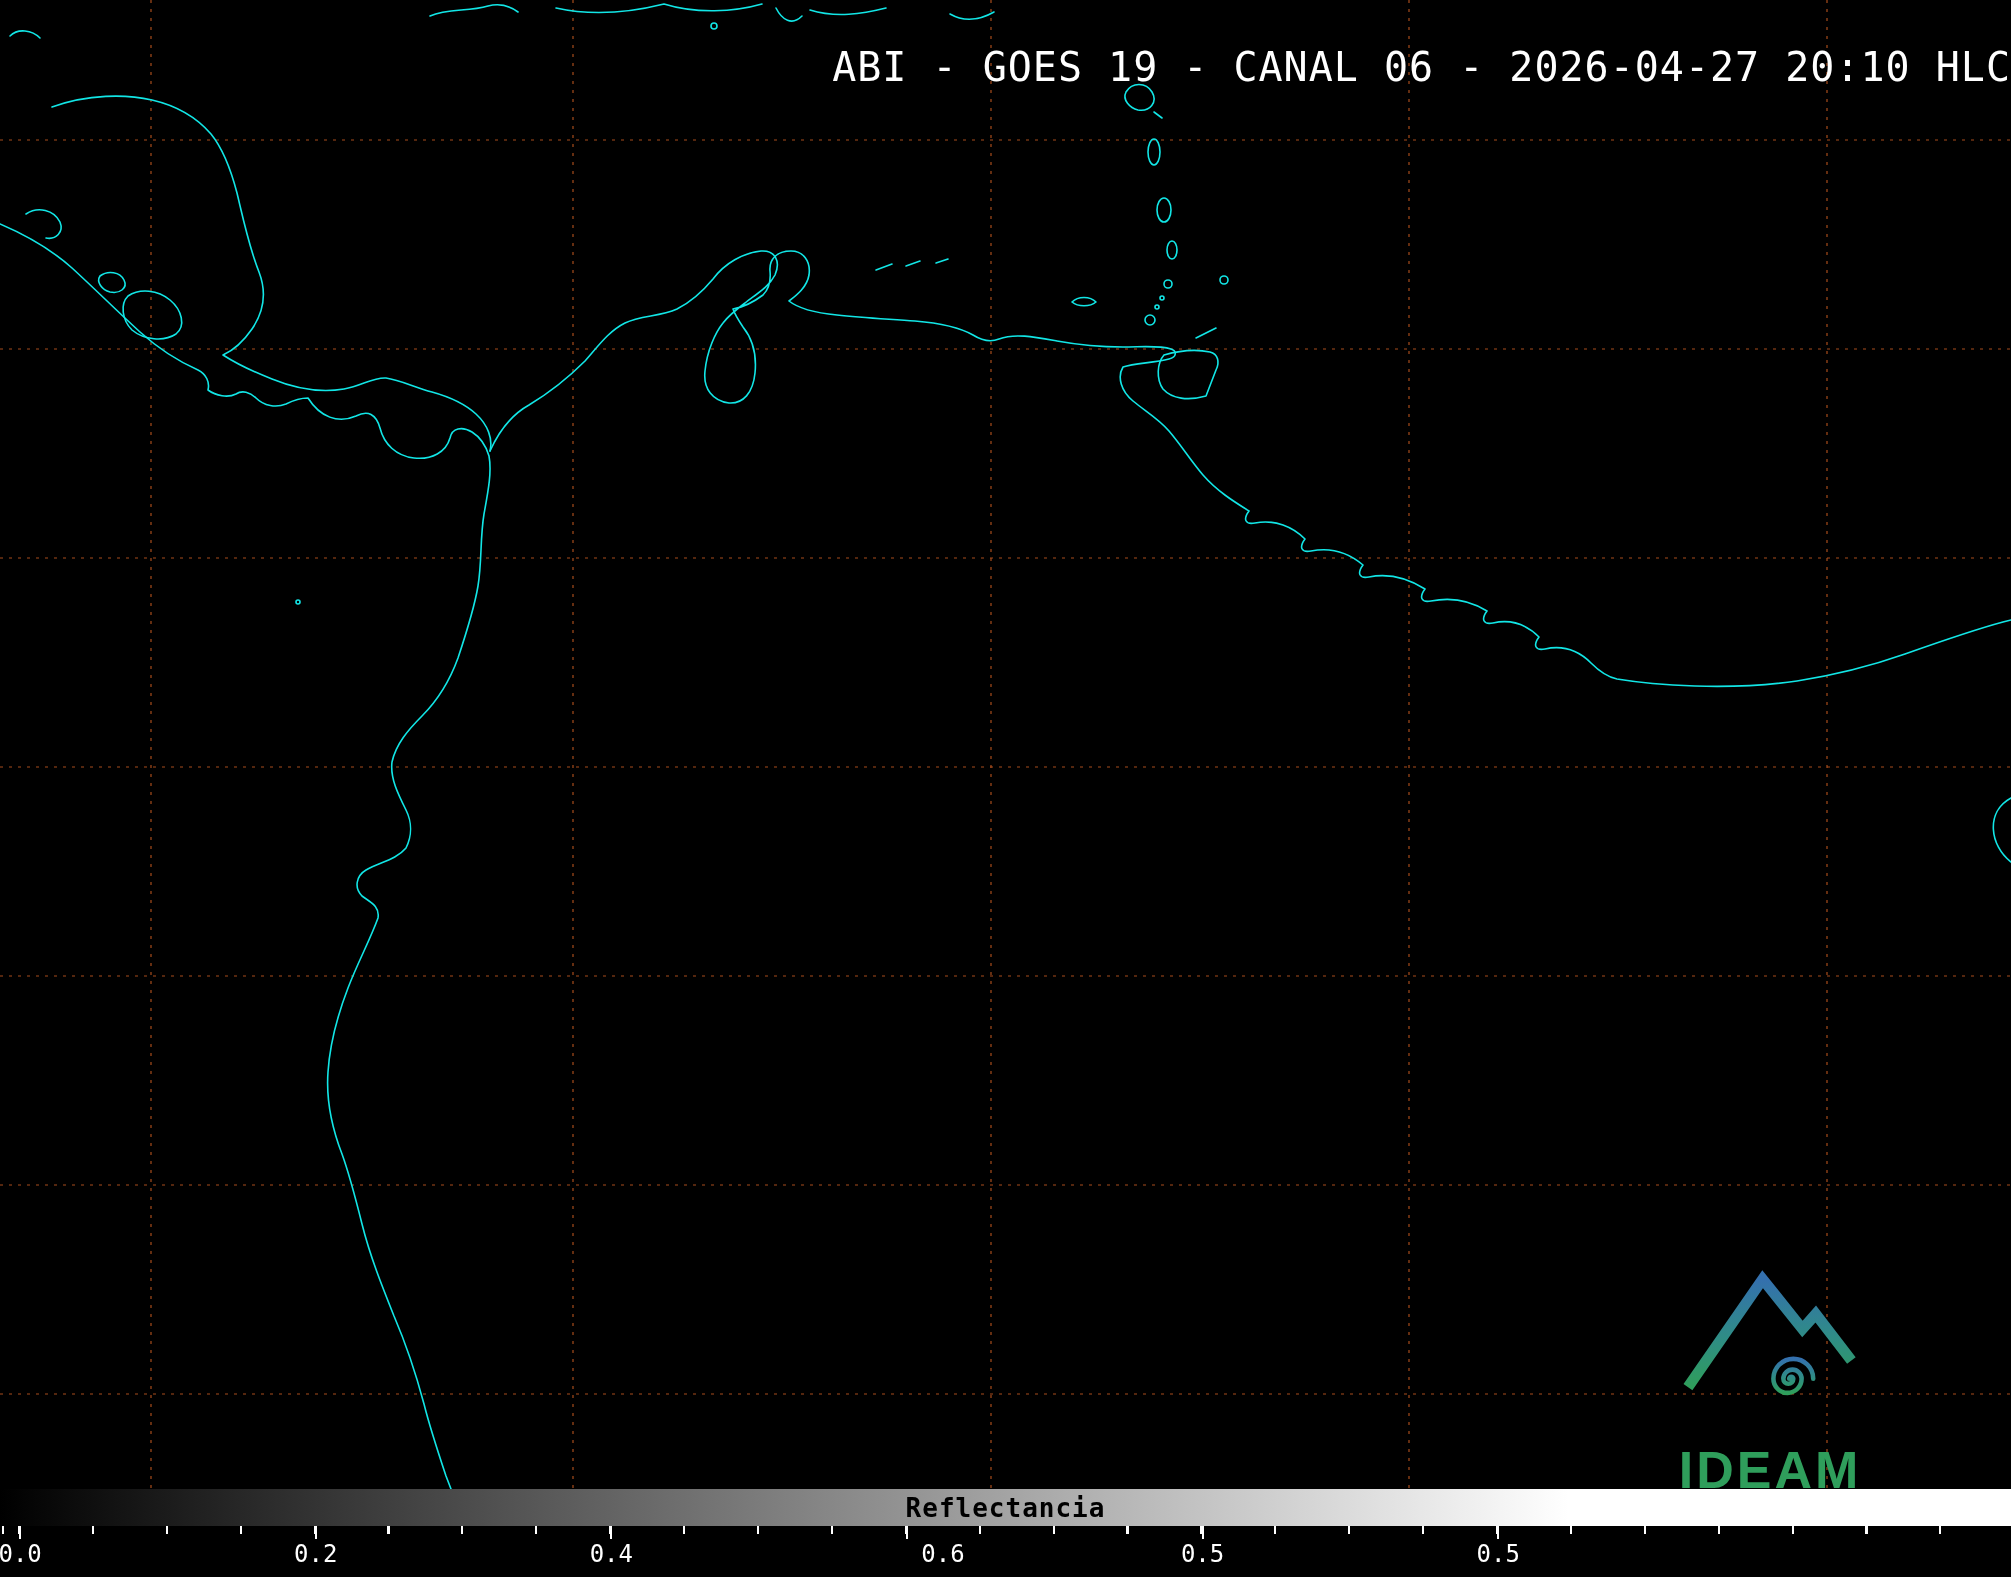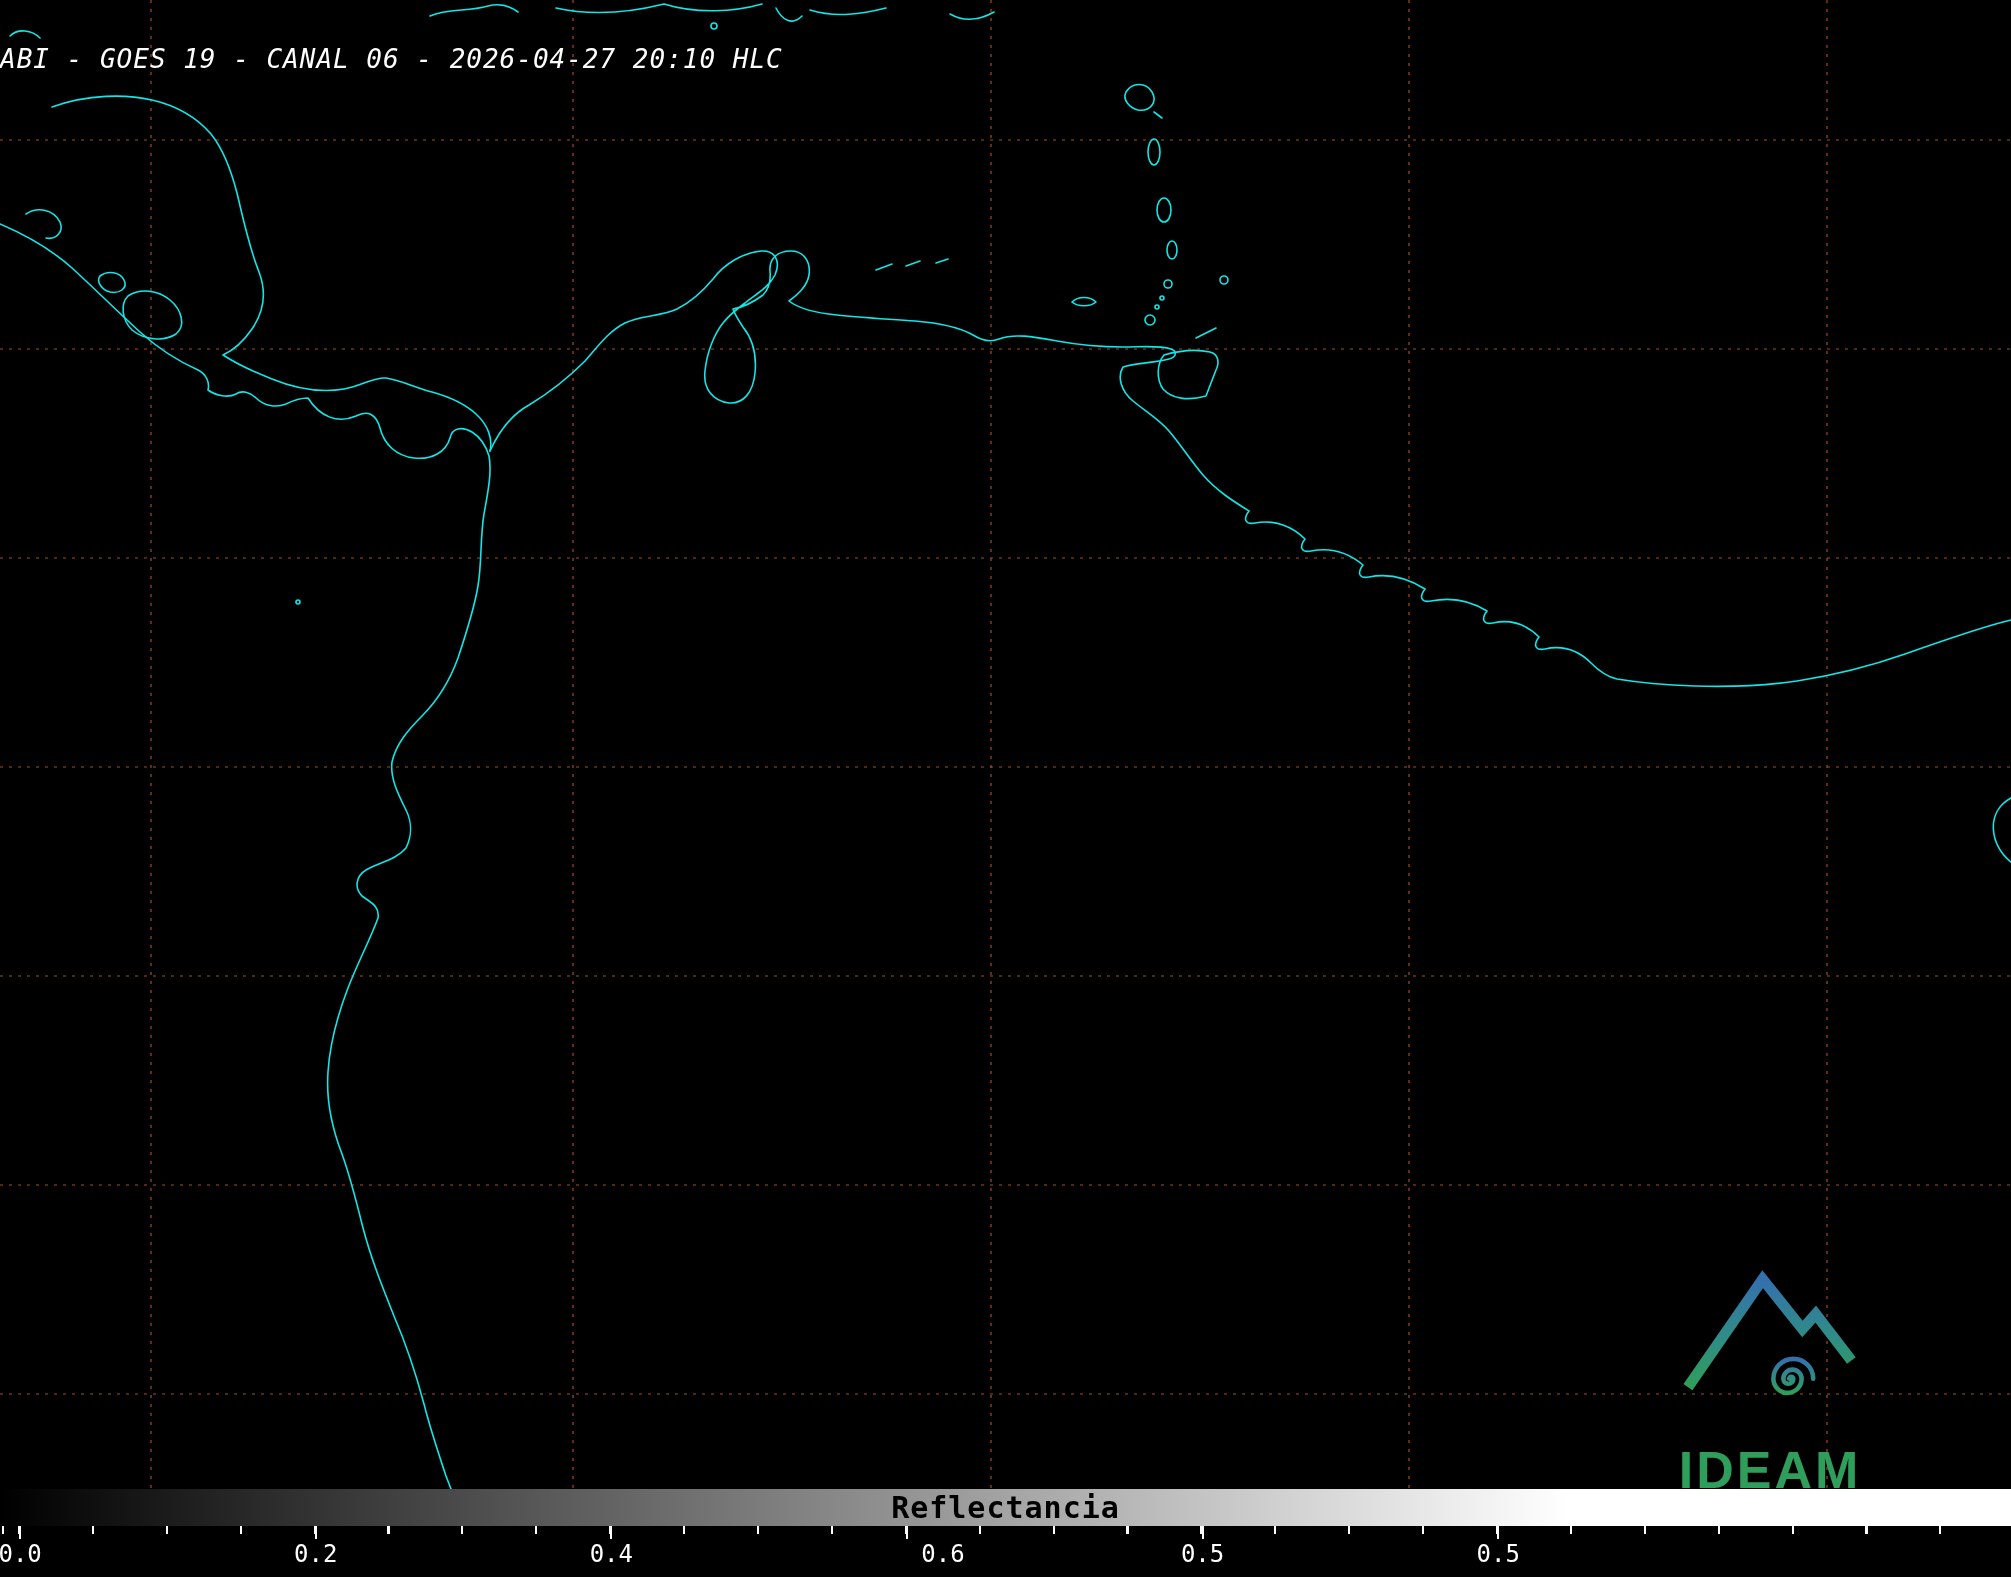--- a/index.html
+++ b/index.html
@@ -21,36 +21,35 @@
     overflow:hidden;
     font-family:"DejaVu Sans Mono", monospace;
   }
   #map-area{position:absolute;left:0;top:0;width:2011px;height:1489px;}
   #map-svg{position:absolute;left:0;top:0;}
   .grid{stroke:var(--graticule);stroke-width:1.2;stroke-dasharray:3 6;fill:none;opacity:.95;}
   .coast{stroke:var(--coastline);stroke-width:1.6;fill:none;stroke-linejoin:round;stroke-linecap:round;}
   .coast-dot{fill:none;stroke:var(--coastline);stroke-width:1.6;}
   #title-bar{
     position:absolute;left:0;top:44px;width:100%;
-    text-align:left;
+    text-align:right;
     color:var(--title-text);
-    font-size:26px;font-weight:500;letter-spacing:1px;
+    font-size:40px;font-weight:500;letter-spacing:1px;
     white-space:nowrap;
-    font-style:italic;
   }
   
   #colorbar{
     position:absolute;left:0;top:1489px;width:2011px;height:37px;
     background:linear-gradient(to right,#000000 0%,#ffffff 78%,#ffffff 100%);
   }
   #colorbar-label{
     position:absolute;left:0;top:0;width:100%;height:37px;
     display:flex;align-items:center;justify-content:center;
     color:var(--colorbar-label);
-    font-size:30px;font-weight:bold;letter-spacing:1px;
+    font-size:26px;font-weight:bold;letter-spacing:1px;
   }
   #cb-minor-ticks{
     position:absolute;left:0;top:1526px;width:2011px;height:8px;
     background:repeating-linear-gradient(to right,#ffffff 0 2px,transparent 2px 73.9px);
     background-position:18px 0;
   }
   .cb-major{
     position:absolute;top:1526px;width:2px;height:13px;background:#ffffff;
     transform:translateX(-50%);
   }

